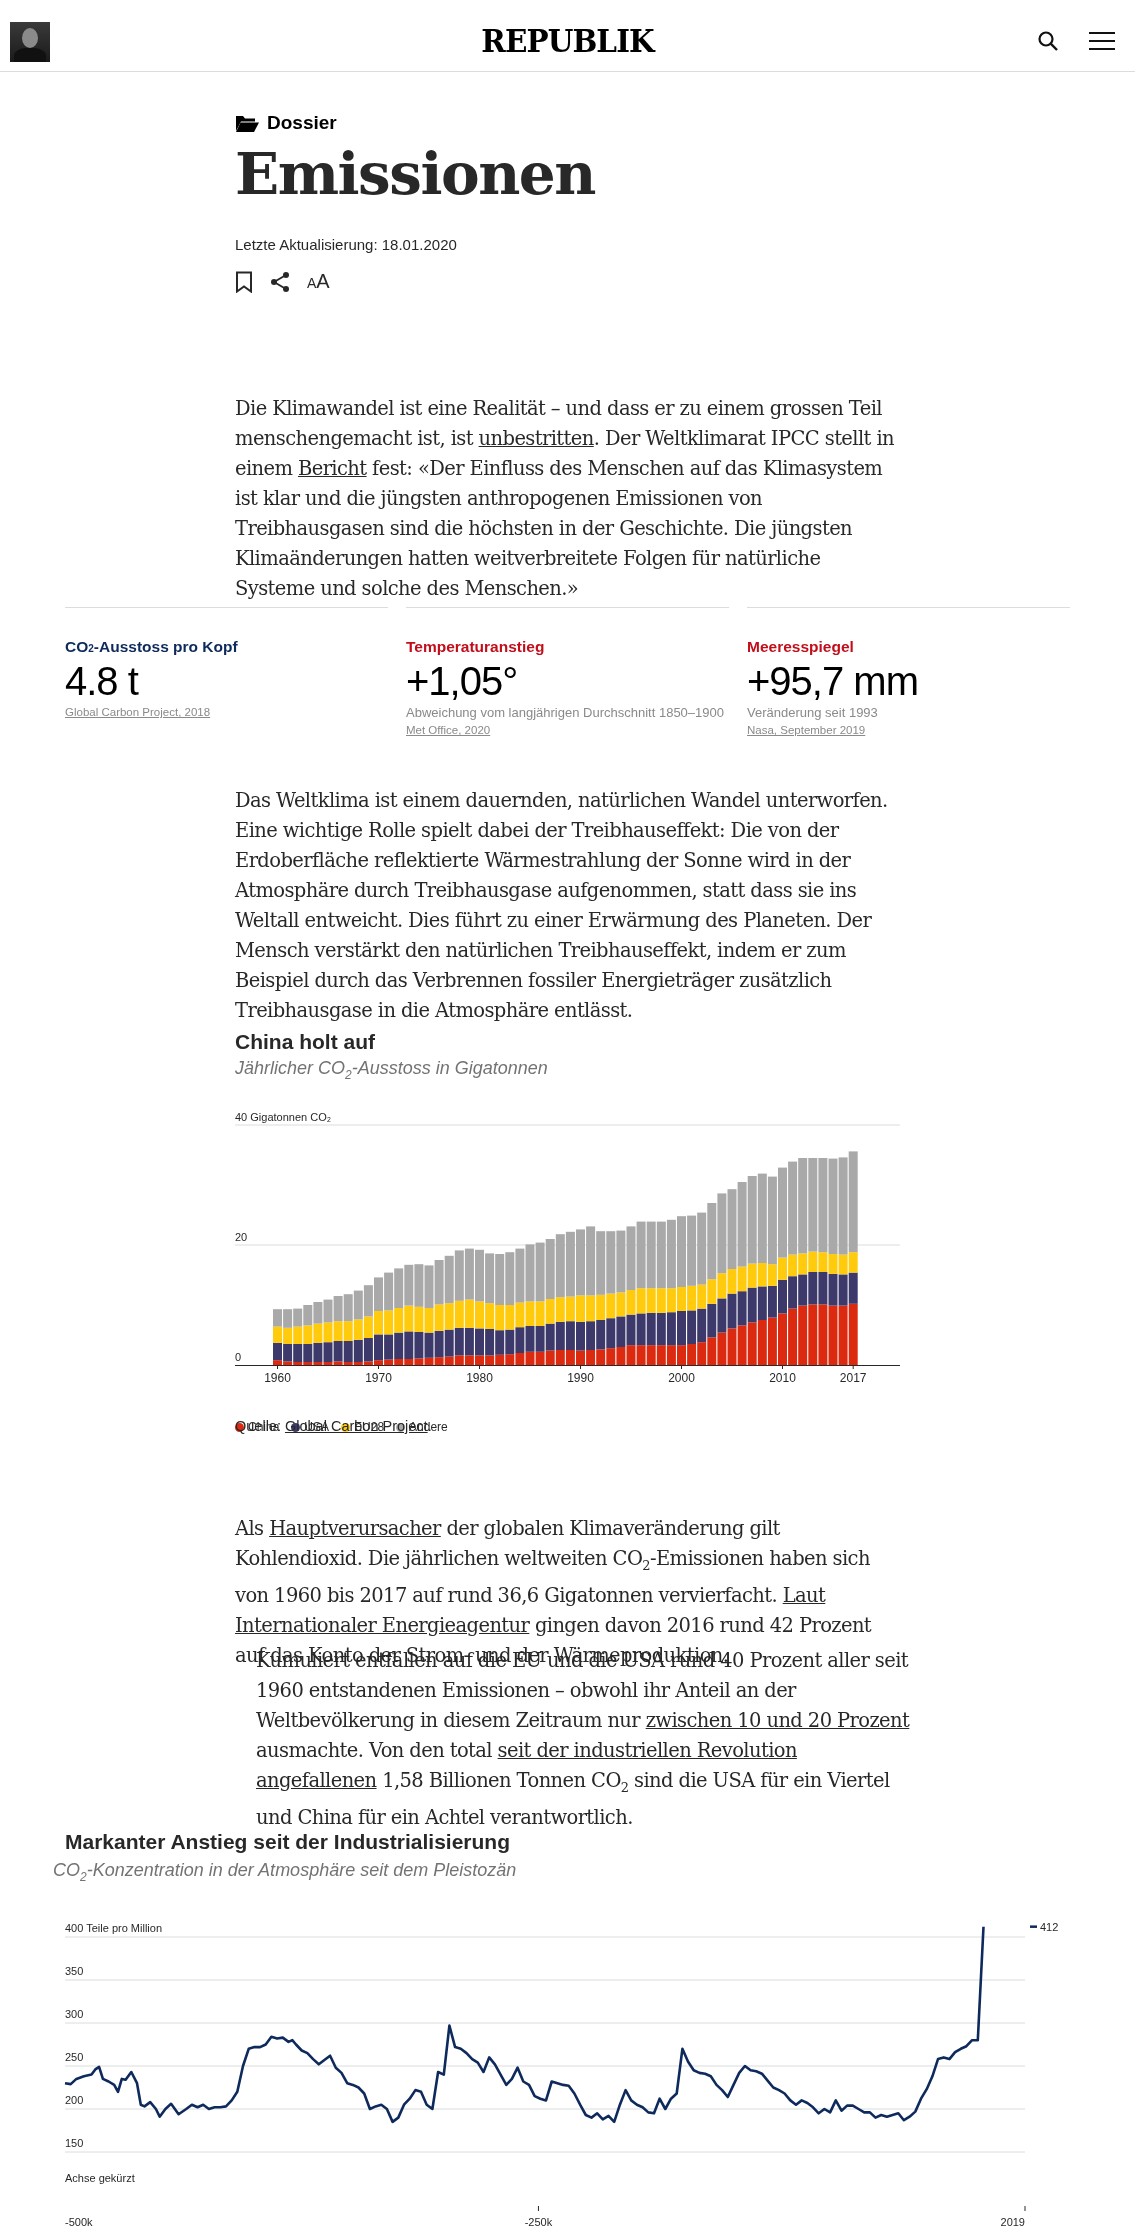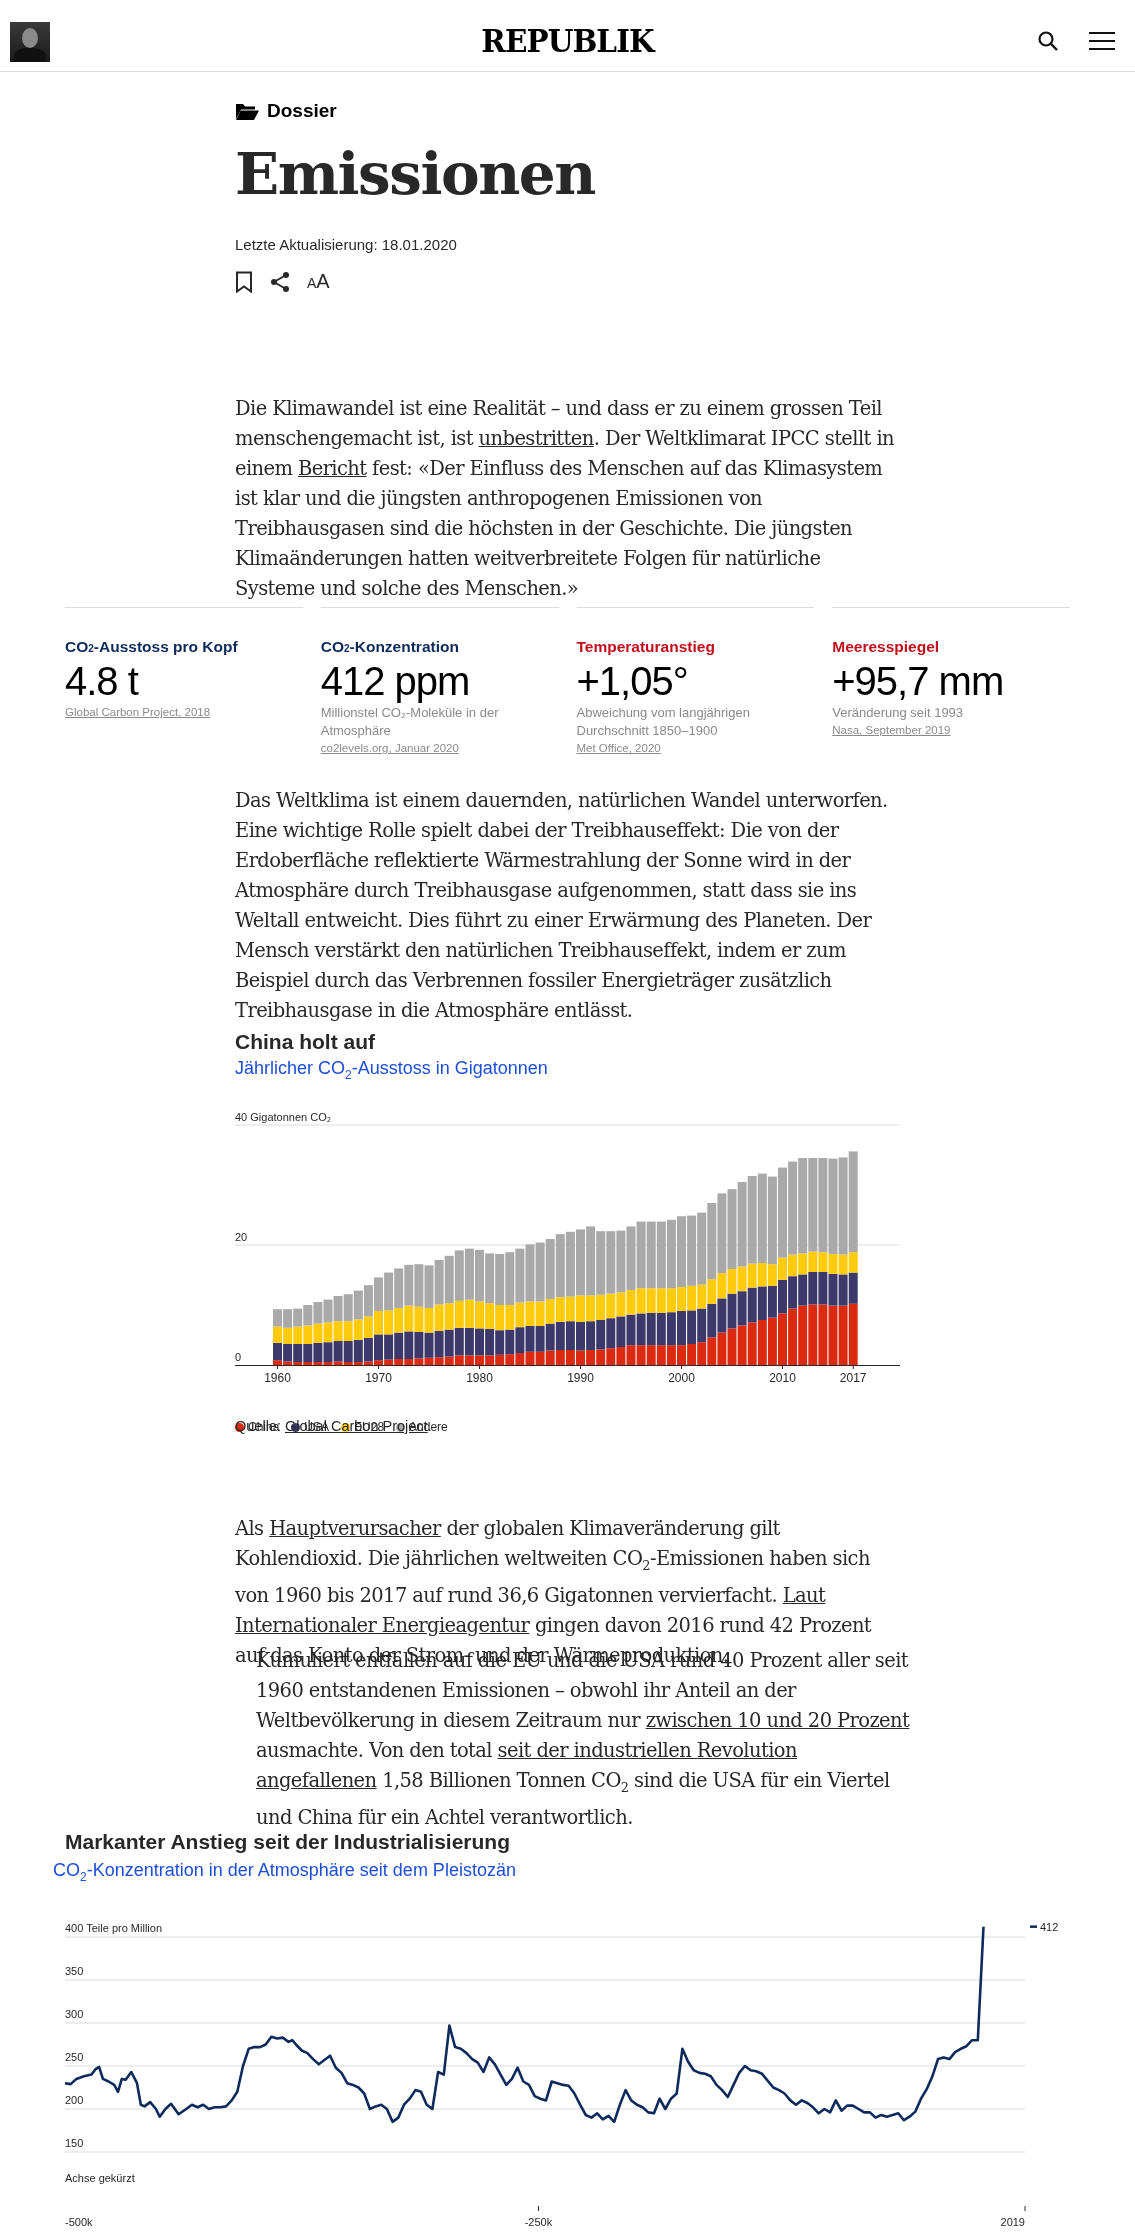--- a/index.html
+++ b/index.html
@@ -7,21 +7,21 @@
   .topbar { position: absolute; left: 0; top: 12px; width: 1135px; height: 60px; border-bottom: 1px solid #dadddc; background: #fff; }
   .avatar { position: absolute; left: 10px; top: 10px; width: 40px; height: 40px; background: linear-gradient(180deg,#3a3a3a,#1a1a1a); overflow: hidden; }
   .avatar .head { position: absolute; left: 12px; top: 6px; width: 16px; height: 20px; border-radius: 50%; background: #8a8a8a; }
   .avatar .body { position: absolute; left: 4px; top: 26px; width: 32px; height: 20px; border-radius: 40% 40% 0 0; background: #111; }
   .logo { position: absolute; left: 0; width: 1135px; top: 10px; text-align: center; font-family: "DejaVu Serif", "Liberation Serif", serif; font-weight: bold; font-size: 32px; letter-spacing: -1px; transform: scaleX(0.92); }
   .search-icon { position: absolute; left: 1036px; top: 17px; width: 24px; height: 24px; }
   .menu-icon { position: absolute; left: 1089px; top: 20px; width: 26px; height: 20px; }
   .menu-icon span { display: block; height: 2px; background: #111; margin-bottom: 6px; }
 
   .content { position: absolute; left: 235px; width: 665px; }
-  .format { top: 100px; font-size: 19px; font-weight: bold; display: flex; align-items: center; gap: 8px; }
+  .format { top: 112px; font-size: 19px; font-weight: bold; display: flex; align-items: center; gap: 8px; }
   .title { top: 140px; font-family: "DejaVu Serif", "Liberation Serif", serif; font-weight: bold; font-size: 58px; color: #282828; letter-spacing: -1.5px; }
   .updated { top: 236px; font-size: 15px; color: #282828; }
   .actions { top: 270px; display: flex; align-items: center; gap: 16px; }
   .actions .aa { font-size: 14px; color: #282828; }
   .actions .aa b { font-size: 20px; font-weight: normal; }
 
   .serif-p { font-family: "DejaVu Serif", "Liberation Serif", serif; font-size: 19.5px; line-height: 30px; color: #282828; letter-spacing: -0.6px; }
   .serif-p a { color: #282828; text-decoration: underline; }
   .p1 { top: 394px; }
   .p2 { top: 786px; }
@@ -30,21 +30,21 @@
 
   .kpis { position: absolute; left: 65px; top: 607px; width: 1005px; display: flex; gap: 18px; }
   .kpi { flex: 1; border-top: 1px solid #dadddc; padding-top: 30px; }
   .kpi .lbl { font-size: 15.5px; font-weight: bold; color: #0e2a5c; }
   .kpi .lbl.red { color: #c20e1a; }
   .kpi .val { font-size: 40px; line-height: 46px; margin-top: 2px; letter-spacing: -1px; }
   .kpi .desc { font-size: 13px; color: #8a8a8a; line-height: 18px; }
   .kpi .src { font-size: 11.5px; color: #8a8a8a; text-decoration: underline; line-height: 17px; }
 
   .chart-title { font-size: 21px; font-weight: bold; color: #282828; }
-  .chart-sub { font-size: 18px; color: #1d4ed8; }
+  .chart-sub { font-size: 18px; color: #737373; font-style: italic; }
   #bar-svg { position: absolute; left: 235px; top: 1108px; }
   .legend { position: absolute; left: 235px; top: 1420px; display: flex; gap: 12px; font-size: 12px; color: #282828; }
   .legend .dot { display: inline-block; width: 9px; height: 9px; border-radius: 50%; margin-right: 4px; vertical-align: -1px; }
   .source { position: absolute; left: 235px; top: 1418px; font-size: 14.5px; color: #282828; }
   .source a { color: #282828; text-decoration: underline; }
   #line-svg { position: absolute; left: 60px; top: 1910px; }
   .c2title { position: absolute; left: 65px; top: 1830px; }
   .c2sub { position: absolute; left: 53px; top: 1860px; }
   svg text { font-family: "Liberation Sans", "DejaVu Sans", sans-serif; }
 </style>
@@ -91,26 +91,20 @@
   <span class="aa"><span>A</span><b>A</b></span>
 </div>
 
 <p class="content serif-p p1"><span>Die Klimawandel ist eine Realität – und dass er zu einem grossen Teil menschengemacht ist, ist </span><a>unbestritten</a><span>. Der Weltklimarat IPCC stellt in einem </span><a>Bericht</a><span> fest: «Der Einfluss des Menschen auf das Klimasystem ist klar und die jüngsten anthropogenen Emissionen von Treibhausgasen sind die höchsten in der Geschichte. Die jüngsten Klimaänderungen hatten weitverbreitete Folgen für natürliche Systeme und solche des Menschen.»</span></p>
 
 <div class="kpis" id="kpis">
     <div class="kpi">
       <div class="lbl"><span>CO</span><sub style="font-size:10px;vertical-align:0">2</sub><span>-Ausstoss pro Kopf</span></div>
       <div class="val">4.8 t</div>
       <a class="src" style="display: block;">Global Carbon Project, 2018</a>
-    </div>
-    <div class="kpi">
-      <div class="lbl"><span>CO</span><sub style="font-size:10px;vertical-align:0">2</sub><span>-Konzentration</span></div>
-      <div class="val">412 ppm</div>
-      <div class="desc">Millionstel CO₂-Moleküle in der Atmosphäre</div>
-      <a class="src" style="display: block;">co2levels.org, Januar 2020</a>
     </div>
     <div class="kpi">
       <div class="lbl red"><span>Temperaturanstieg</span><sub style="font-size:10px;vertical-align:0"></sub><span></span></div>
       <div class="val">+1,05°</div>
       <div class="desc">Abweichung vom langjährigen Durchschnitt 1850–1900</div>
       <a class="src" style="display: block;">Met Office, 2020</a>
     </div>
     <div class="kpi">
       <div class="lbl red"><span>Meeresspiegel</span><sub style="font-size:10px;vertical-align:0"></sub><span></span></div>
       <div class="val">+95,7 mm</div>

